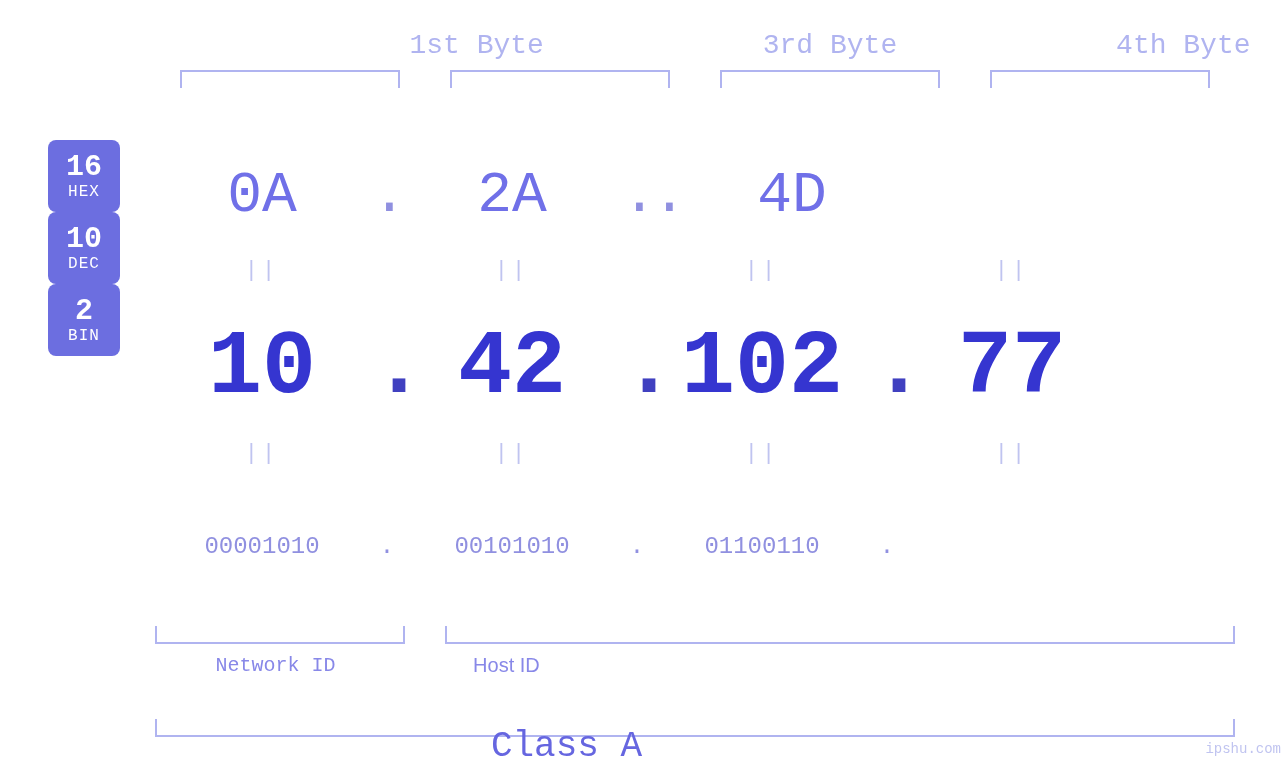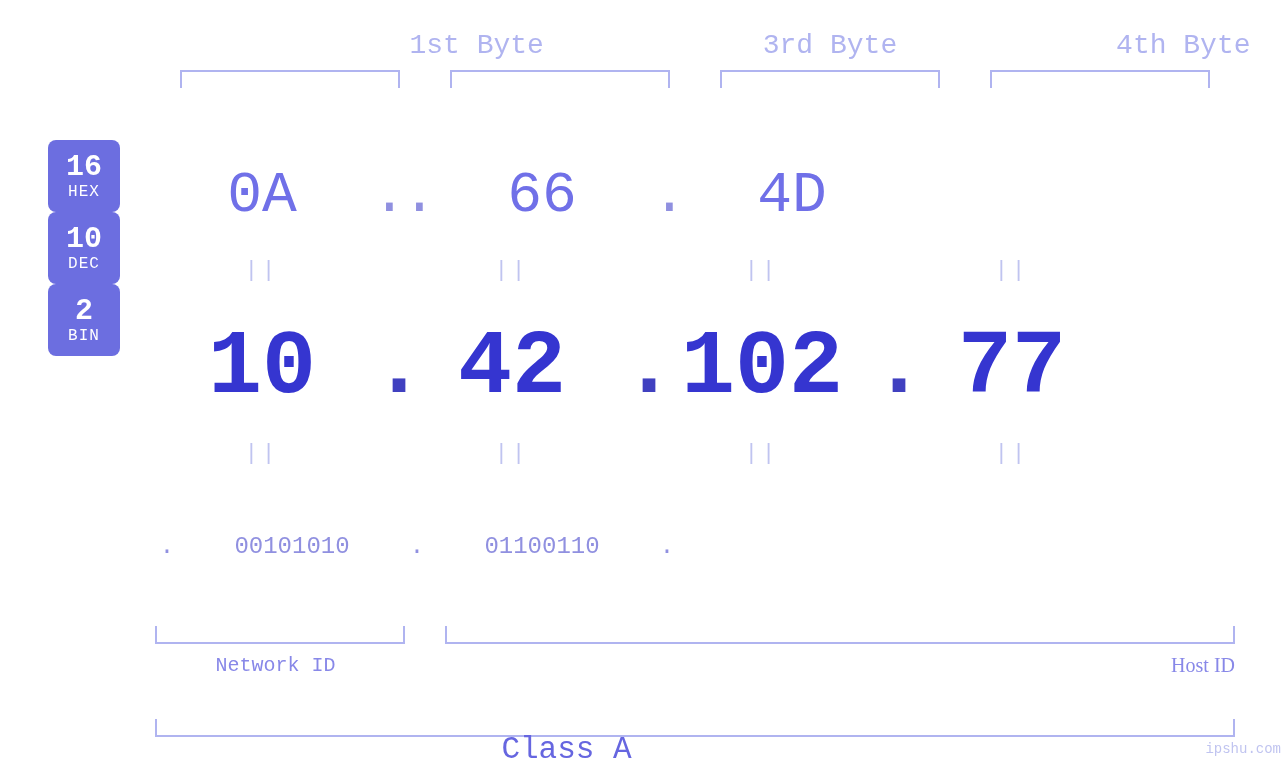--- a/index.html
+++ b/index.html
@@ -264,24 +264,24 @@
     .network-id-label {
       width: 250px;
       text-align: center;
       color: #8888e8;
       font-size: 20px;
       font-family: 'Courier New', Courier, monospace;
     }
 
     .host-id-label {
       width: 790px;
-      text-align: right;
+      text-align: left;
       color: #8888e8;
       font-size: 20px;
-      font-family: Liberation Serif, serif;
+      font-family: Liberation Sans, sans-serif;
       margin-left: 40px;
     }
 
     
     .outer-bracket {
       position: absolute;
       bottom: 30px;
       left: 155px;
       width: 1080px;
       height: 18px;
@@ -290,21 +290,21 @@
       border-right: 2px solid #b0b4f0;
     }
 
     .class-label {
       position: absolute;
       bottom: 0px;
       left: 0;
       width: 1133px;
       text-align: center;
       color: #6666e0;
-      font-size: 31px;
+      font-size: 36px;
       font-family: 'Courier New', Courier, monospace;
     }
 
     
     .watermark {
       position: absolute;
       bottom: 10px;
       right: 4px;
       color: #c0c4f0;
       font-size: 14px;
@@ -345,24 +345,24 @@
   </div>
 
   <div class="content-area">
 
     <div class="ip-row hex-row">
       <div class="row-spacer"></div>
       <div class="octet">
         <span class="octet-hex">0A</span>
       </div>
       <div class="dot dot-hex">.</div>
+      <div class="octet">
+        <span class="octet-hex">2A</span>
+      </div>
       <div class="dot dot-hex">.</div>
-      <div class="octet">
-        <span class="octet-hex">66</span>
-      </div>
       <div class="dot dot-hex">.</div>
       <div class="octet">
         <span class="octet-hex">4D</span>
       </div>
     </div>
 
     <div class="equals-row" style="margin-top: 8px;">
       <div class="equals-spacer"></div>
       <div class="equals-group">
         <span class="equals-sign">||</span>
@@ -414,20 +414,23 @@
         <span class="equals-sign">||</span>
       </div>
       <div class="equals-dot-space"></div>
       <div class="equals-group">
         <span class="equals-sign">||</span>
       </div>
     </div>
 
     <div class="ip-row bin-row">
       <div class="row-spacer"></div>
+      <div class="octet">
+        <span class="octet-bin">00001010</span>
+      </div>
       <div class="dot dot-bin">.</div>
       <div class="octet">
         <span class="octet-bin">00101010</span>
       </div>
       <div class="dot dot-bin">.</div>
       <div class="octet">
         <span class="octet-bin">01100110</span>
       </div>
       <div class="dot dot-bin">.</div>
     </div>

